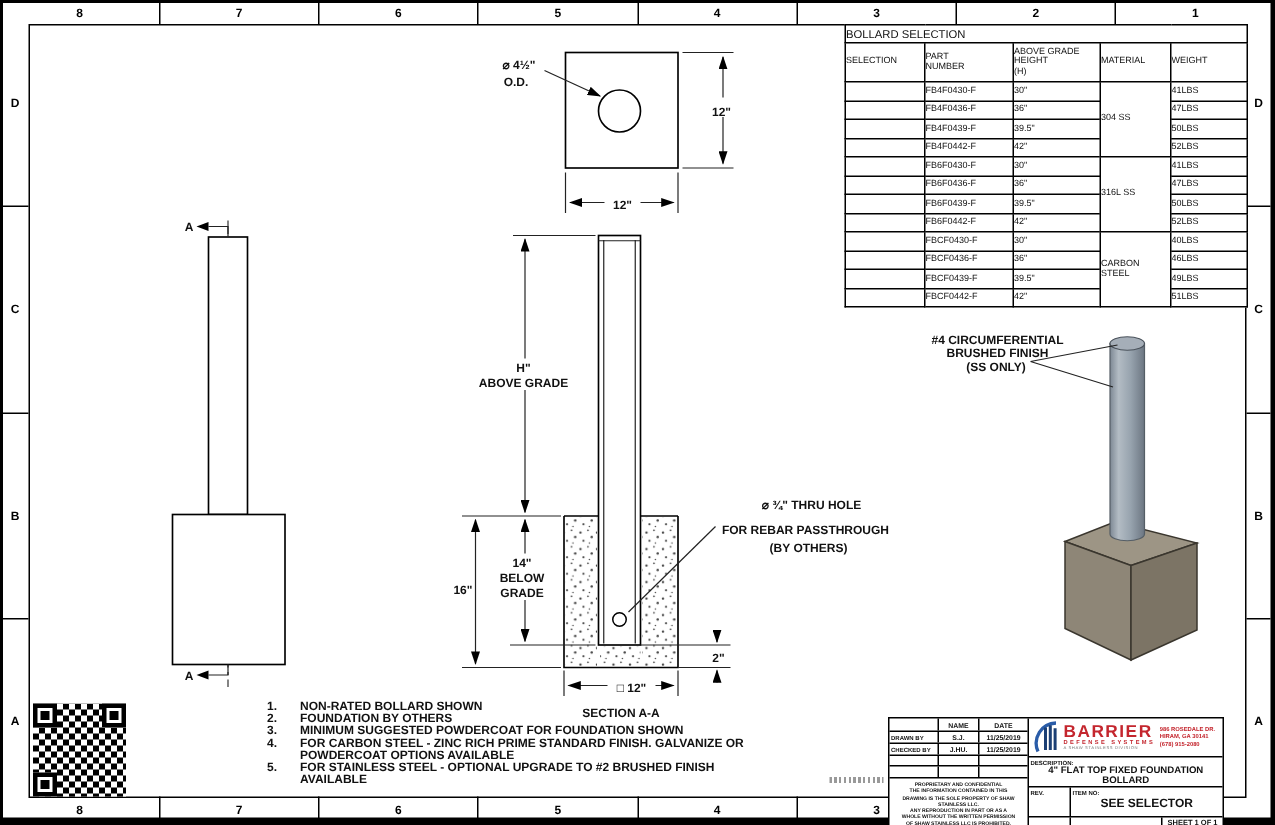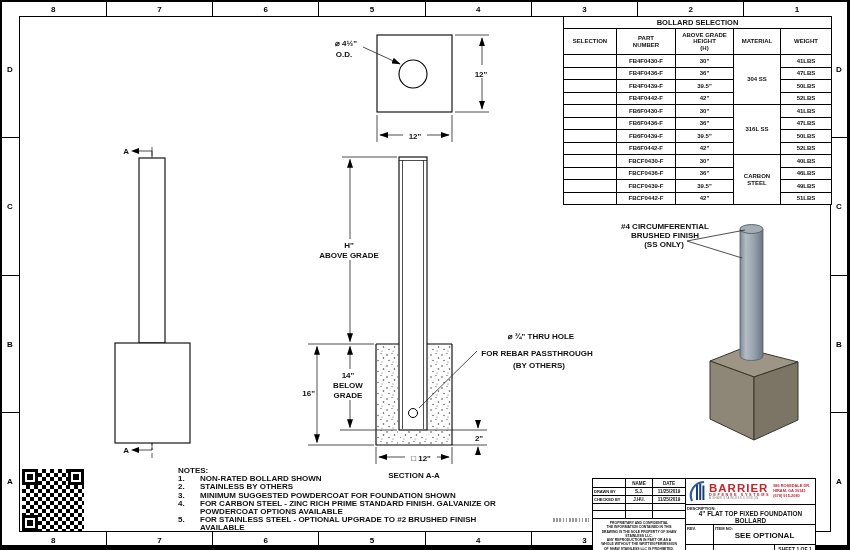--- a/index.html
+++ b/index.html
@@ -9,21 +9,21 @@
   
   .edge{position:absolute;background:#000;}
   
   .main-border{position:absolute;left:19px;top:16px;width:810px;height:514px;border:1.6px solid #000;}
   
   .ruler-label{position:absolute;font-size:8px;font-weight:bold;color:#000;transform:translate(-50%,-50%);}
   .tick{position:absolute;background:#000;}
   
   #sel-table{position:absolute;left:563px;top:16px;}
   #sel-table table{border-collapse:collapse;table-layout:fixed;width:268px;background:#fff;}
-  #sel-table td{border:1px solid #000;font-size:6px;font-weight:bold;text-align:center;
+  #sel-table td{border:1px solid #000;font-size:6px;font-weight:normal;text-align:left;
                 vertical-align:middle;padding:0;height:11.5px;line-height:1.05;white-space:pre-line;overflow:hidden;}
   #sel-table td.tbl-title{font-size:7.5px;height:11px;}
   #sel-table tr.hdr td{height:25px;font-size:6px;}
   
   #notes{position:absolute;left:178px;top:467px;width:324px;font-size:8px;font-weight:bold;line-height:8.2px;}
   .note-row{display:flex;}
   .note-num{width:22px;flex:none;}
   .note-text{width:300px;}
   
   #tblock{position:absolute;left:592px;top:455px;width:224px;height:76px;border:1.2px solid #000;box-sizing:border-box;display:flex;background:#fff;margin-top:23px;}
@@ -328,28 +328,27 @@
             <td></td>
             <td>FBCF0442-F</td>
             <td>42"</td>
             <td>51LBS</td>
           </tr>
         </tbody>
       </table>
     </div>
 
   <div id="notes">
-    <div>NOTES:</div>
   <div class="note-row">
         <div class="note-num">1.</div>
         <div class="note-text">NON-RATED BOLLARD SHOWN</div>
       </div>
       <div class="note-row">
         <div class="note-num">2.</div>
-        <div class="note-text">STAINLESS BY OTHERS</div>
+        <div class="note-text">FOUNDATION BY OTHERS</div>
       </div>
       <div class="note-row">
         <div class="note-num">3.</div>
         <div class="note-text">MINIMUM SUGGESTED POWDERCOAT FOR FOUNDATION SHOWN</div>
       </div>
       <div class="note-row">
         <div class="note-num">4.</div>
         <div class="note-text">FOR CARBON STEEL - ZINC RICH PRIME STANDARD FINISH. GALVANIZE OR POWDERCOAT OPTIONS AVAILABLE</div>
       </div>
       <div class="note-row">
@@ -418,21 +417,21 @@
         <span class="cell-label">DESCRIPTION:</span>
         <div class="desc-val">
           <div>4" FLAT TOP FIXED FOUNDATION</div>
           <div>BOLLARD</div>
         </div>
       </div>
       <div class="rev-cell">
         <div class="rev-box">REV.</div>
         <div class="item-box">
           <span class="cell-label">ITEM NO:</span>
-          <div class="item-val">SEE OPTIONAL</div>
+          <div class="item-val">SEE SELECTOR</div>
         </div>
       </div>
       <div class="tb-bottom">
         <div class="tbb1"></div>
         <div class="tbb2"></div>
         <div class="tbb3">SHEET 1 OF 1</div>
       </div>
     </div>
   </div>
 

